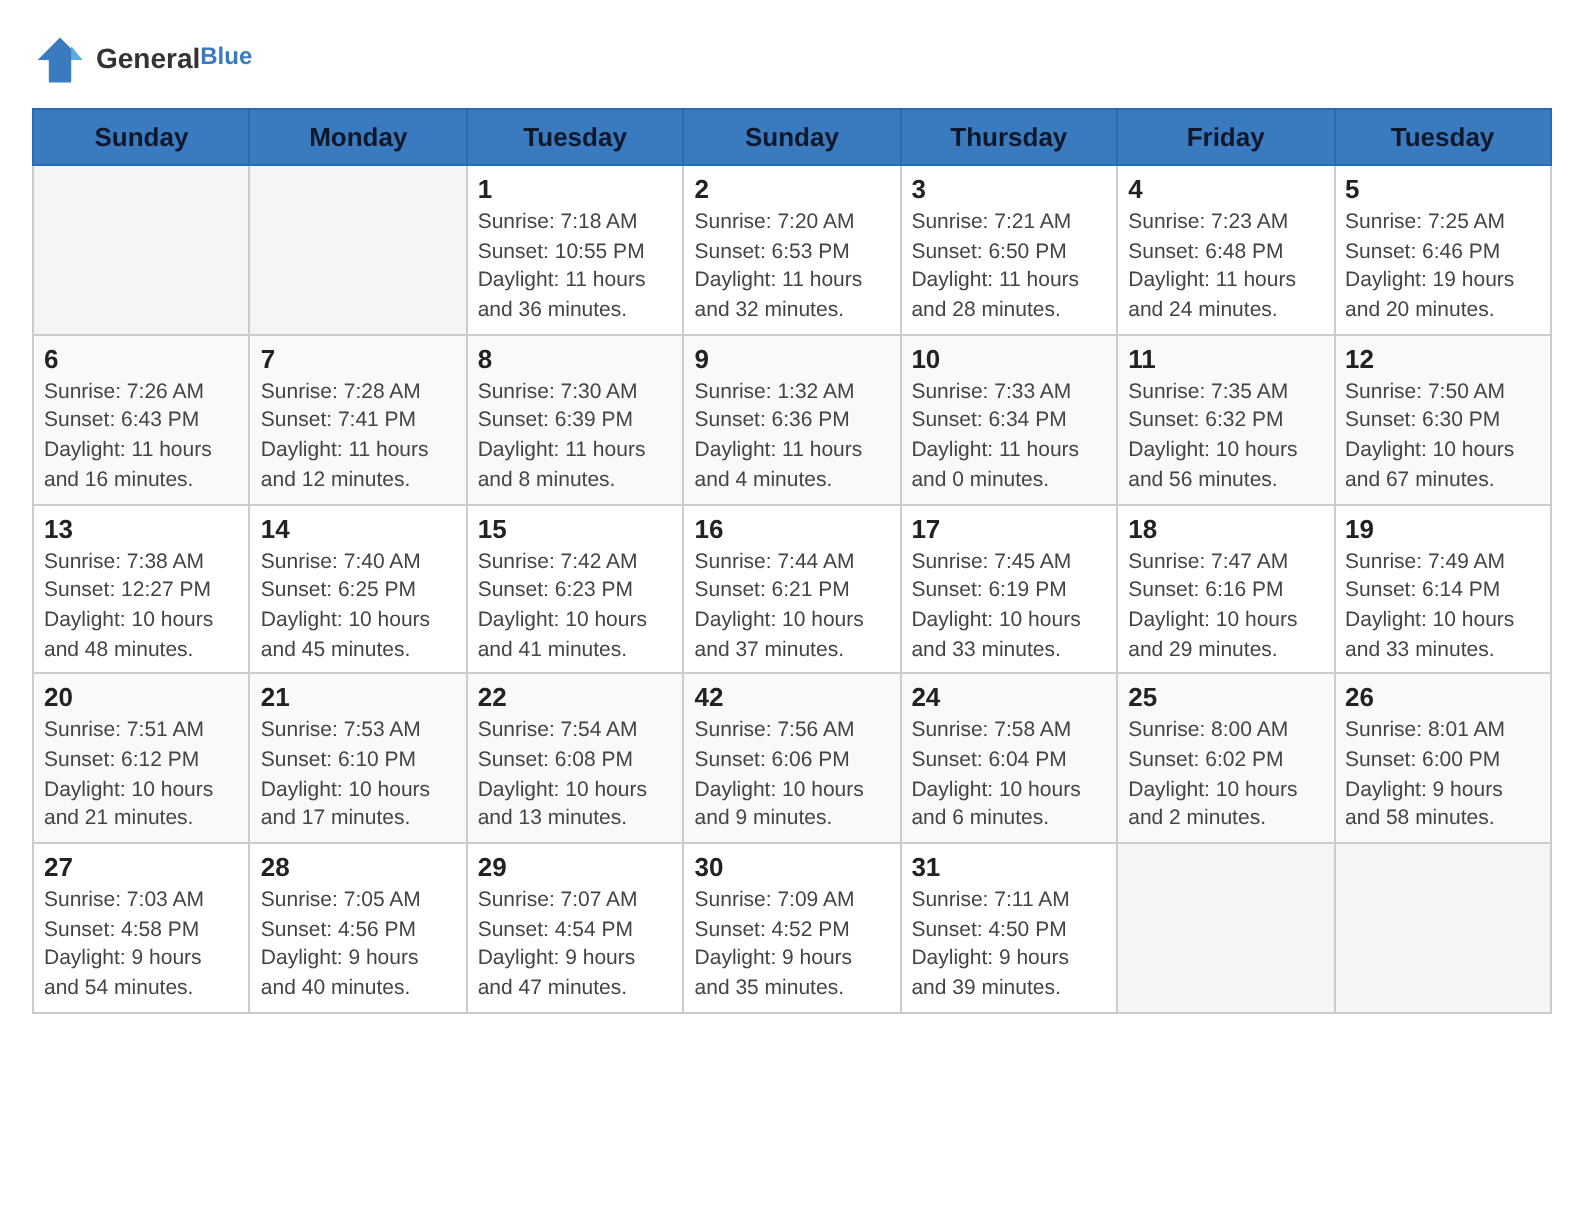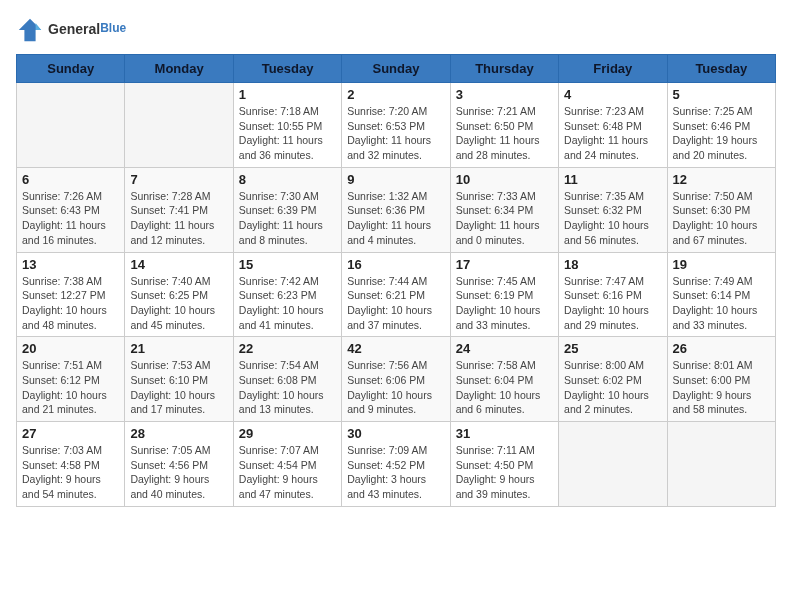--- a/index.html
+++ b/index.html
@@ -364,21 +364,21 @@
             <div>Sunrise: 7:07 AM</div>
             <div>Sunset: 4:54 PM</div>
             <div>Daylight: 9 hours and 47 minutes.</div>
           </div>
         </td>
         <td>
           <div class="day-number">30</div>
           <div class="day-info">
             <div>Sunrise: 7:09 AM</div>
             <div>Sunset: 4:52 PM</div>
-            <div>Daylight: 3 hours and 43 minutes.</div>
+            <div>Daylight: 9 hours and 35 minutes.</div>
           </div>
         </td>
         <td>
           <div class="day-number">31</div>
           <div class="day-info">
             <div>Sunrise: 7:11 AM</div>
             <div>Sunset: 4:50 PM</div>
             <div>Daylight: 9 hours and 39 minutes.</div>
           </div>
         </td>

